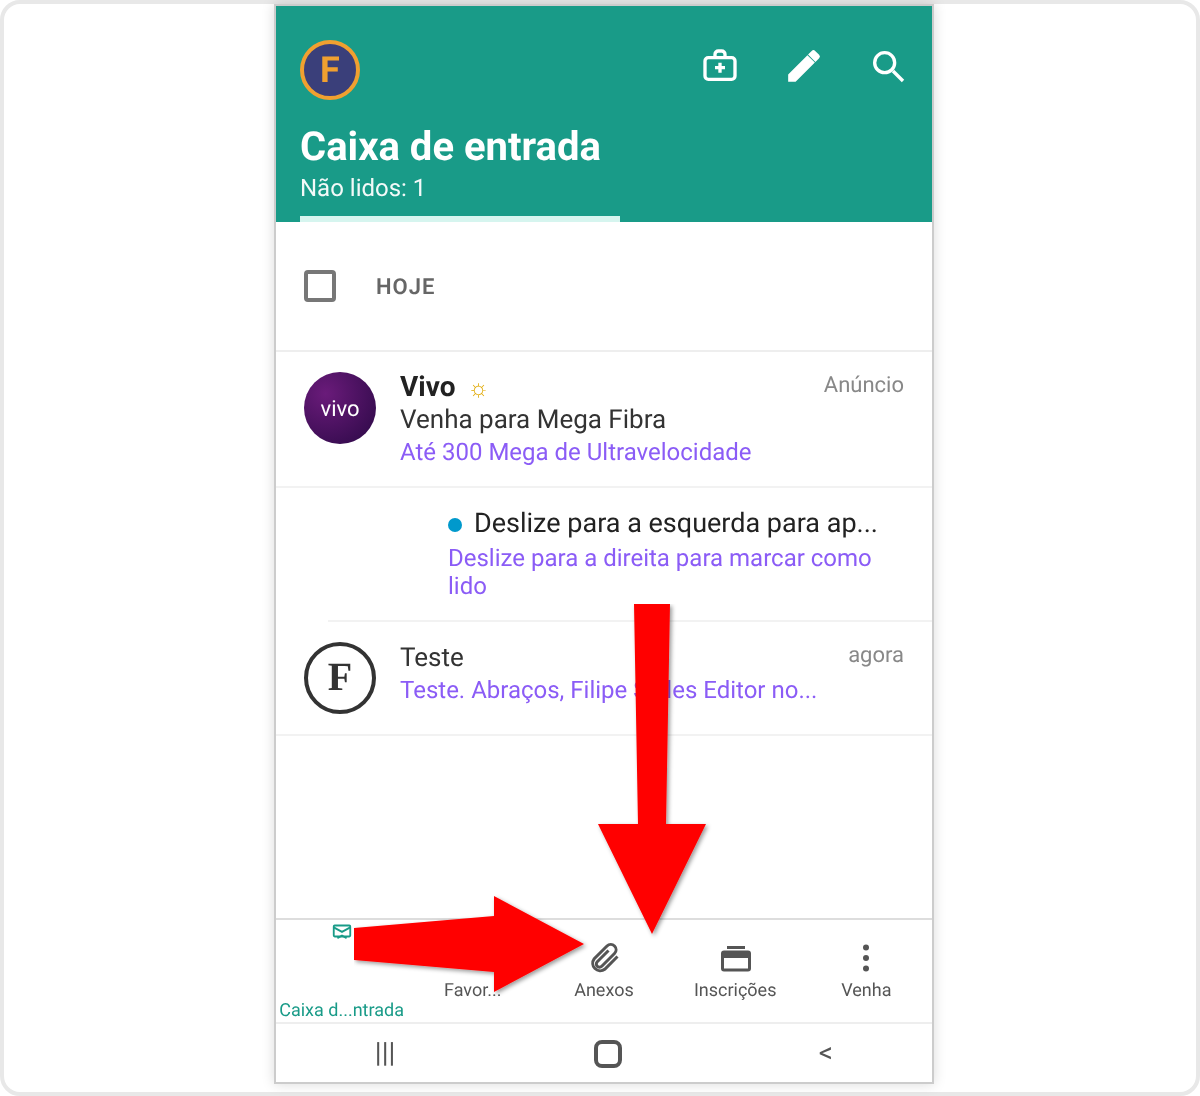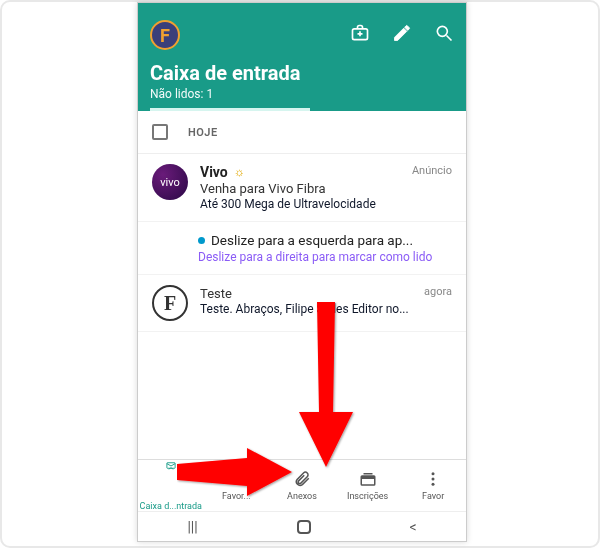--- a/index.html
+++ b/index.html
@@ -10,36 +10,36 @@
   .statusbar { height: 8px; background: #199b88; }
   .appbar { background: #199b88; color: #fff; padding: 6px 12px 10px 12px; position: relative; }
   .appbar-top { display: flex; align-items: center; justify-content: space-between; height: 36px; }
   .avatar { width: 30px; height: 30px; border-radius: 50%; background: #3a3f7a; display: flex; align-items: center; justify-content: center; font-weight: bold; font-size: 18px; color: #f0a030; border:2px solid #f0a030; }
   .appbar-icons { display: flex; gap: 22px; align-items: center; }
   .appbar-icons svg { width: 20px; height: 20px; fill: #fff; stroke:#fff; }
   .title { font-size: 20px; font-weight: bold; margin-top: 8px; }
   .subtitle { font-size: 12px; opacity: 0.95; margin-top: 2px; }
   .tab-indicator { position: absolute; bottom: 0; left: 12px; width: 160px; height: 3px; background: #d6f5ef; }
   
-  .section-header { display: flex; align-items: center; padding: 13px 14px; border-bottom: 1px solid #eee; }
+  .section-header { display: flex; align-items: center; padding: 24px 14px; border-bottom: 1px solid #eee; }
   .checkbox { width: 16px; height: 16px; border: 2px solid #777; border-radius: 2px; }
   .section-label { margin-left: 20px; font-size: 11px; color: #666; font-weight: 600; letter-spacing: 0.5px; }
   
   .mail-list { }
   .mail-item { display: flex; padding: 10px 14px; border-bottom: 1px solid #f2f2f2; position: relative; }
   .mail-avatar { width: 36px; height: 36px; border-radius: 50%; flex-shrink: 0; margin-right: 12px; display:flex; align-items:center; justify-content:center; font-size:11px; }
   .vivo-av { background: radial-gradient(circle at 30% 30%, #6a1b7a, #2a0845); color:#fff; }
   .f-av { background:#fff; border:2px solid #333; color:#333; font-weight:bold; font-size:20px; font-family: Georgia, serif; }
   .mail-body { flex:1; min-width:0; }
   .mail-sender { font-size: 14px; font-weight: bold; color: #222; display:flex; align-items:center; gap:6px;}
   .mail-sender .dot { width:7px; height:7px; background:#0099cc; border-radius:50%; display:inline-block; }
   .mail-subject { font-size: 13px; color: #333; margin-top:1px; }
-  .mail-preview { font-size: 12px; color: #0f172a; margin-top:1px; white-space: nowrap; overflow:hidden; text-overflow: ellipsis; }
+  .mail-preview { font-size: 12px; color: #8b5cf6; margin-top:1px; white-space: nowrap; overflow:hidden; text-overflow: ellipsis; }
   .mail-side { font-size: 11px; color: #888; position:absolute; right:14px; top:10px; }
-  .tip-item { padding: 10px 14px 10px 60px; border-bottom:1px solid #f2f2f2; }
+  .tip-item { padding: 10px 14px 10px 60px; border-bottom:1px solid #f2f2f2;margin-left:26px; }
   .tip-title { font-size:13.5px; color:#222; display:flex; align-items:center; gap:6px; }
   .tip-title .dot { width:7px; height:7px; background:#0099cc; border-radius:50%; }
   .tip-sub { font-size:12px; color:#8b5cf6; margin-top:2px; }
   .sun-icon { color:#e0a800; font-size:12px; }
   
   .bottomnav { position:absolute; bottom:30px; left:0; right:0; height:52px; border-top:1px solid #ddd; display:flex; background:#fff; }
   .nav-item { flex:1; display:flex; flex-direction:column; align-items:center; justify-content:center; font-size:9px; color:#555; gap:3px; }
   .nav-item.active { color:#199b88;gap:30px; }
   .nav-item svg { width:20px; height:18px; }
   
@@ -94,21 +94,21 @@
 
     <div class="mail-list">
 
       <div class="mail-item">
         <div class="mail-avatar vivo-av">vivo</div>
         <div class="mail-body">
           <div class="mail-sender">
             <span>Vivo</span>
             <span class="sun-icon">☼</span>
           </div>
-          <div class="mail-subject">Venha para Vivo Fibra</div>
+          <div class="mail-subject">Venha para Mega Fibra</div>
           <div class="mail-preview">Até 300 Mega de Ultravelocidade</div>
         </div>
         <div class="mail-side">Anúncio</div>
       </div>
 
       <div class="tip-item">
         <div class="tip-title">
           <span class="dot"></span>
           <span>Deslize para a esquerda para ap...</span>
         </div>
@@ -154,21 +154,21 @@
             <line x1="6" y1="5" x2="18" y2="5" stroke="#555" stroke-width="2"></line>
           </svg>
         <span>Inscrições</span>
       </div>
       <div class="nav-item">
         <svg viewBox="0 0 24 24">
             <circle cx="12" cy="5" r="2" fill="#555"></circle>
             <circle cx="12" cy="12" r="2" fill="#555"></circle>
             <circle cx="12" cy="19" r="2" fill="#555"></circle>
           </svg>
-        <span>Favor</span>
+        <span>Venha</span>
       </div>
     </div>
 
     <div class="sysnav">
       <span>|||</span>
       <span style="width:14px;height:14px;border:2px solid #555;border-radius:4px;display:inline-block"></span>
       <span>&lt;</span>
     </div>
   </div>
 

